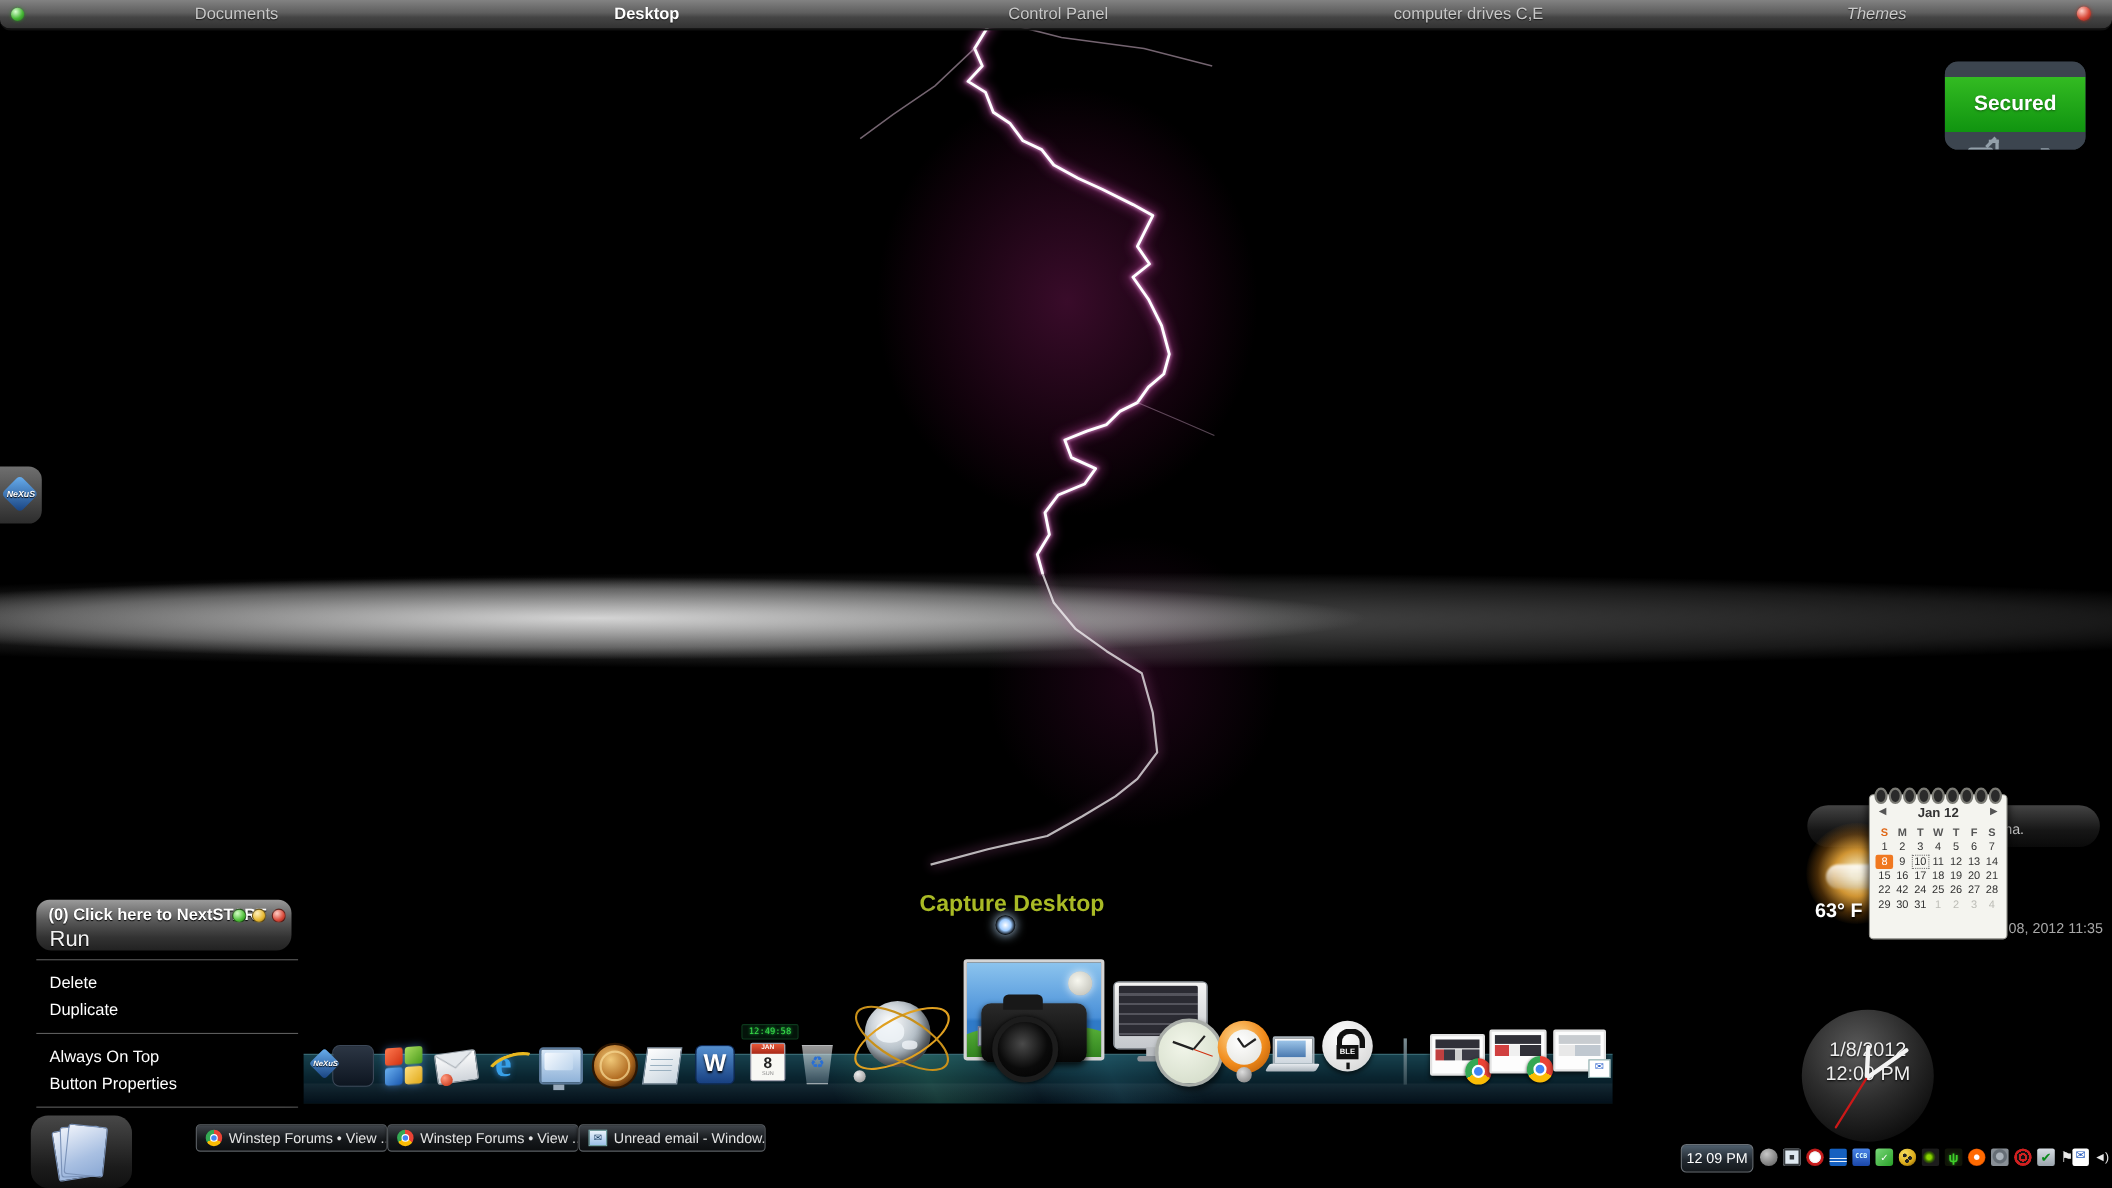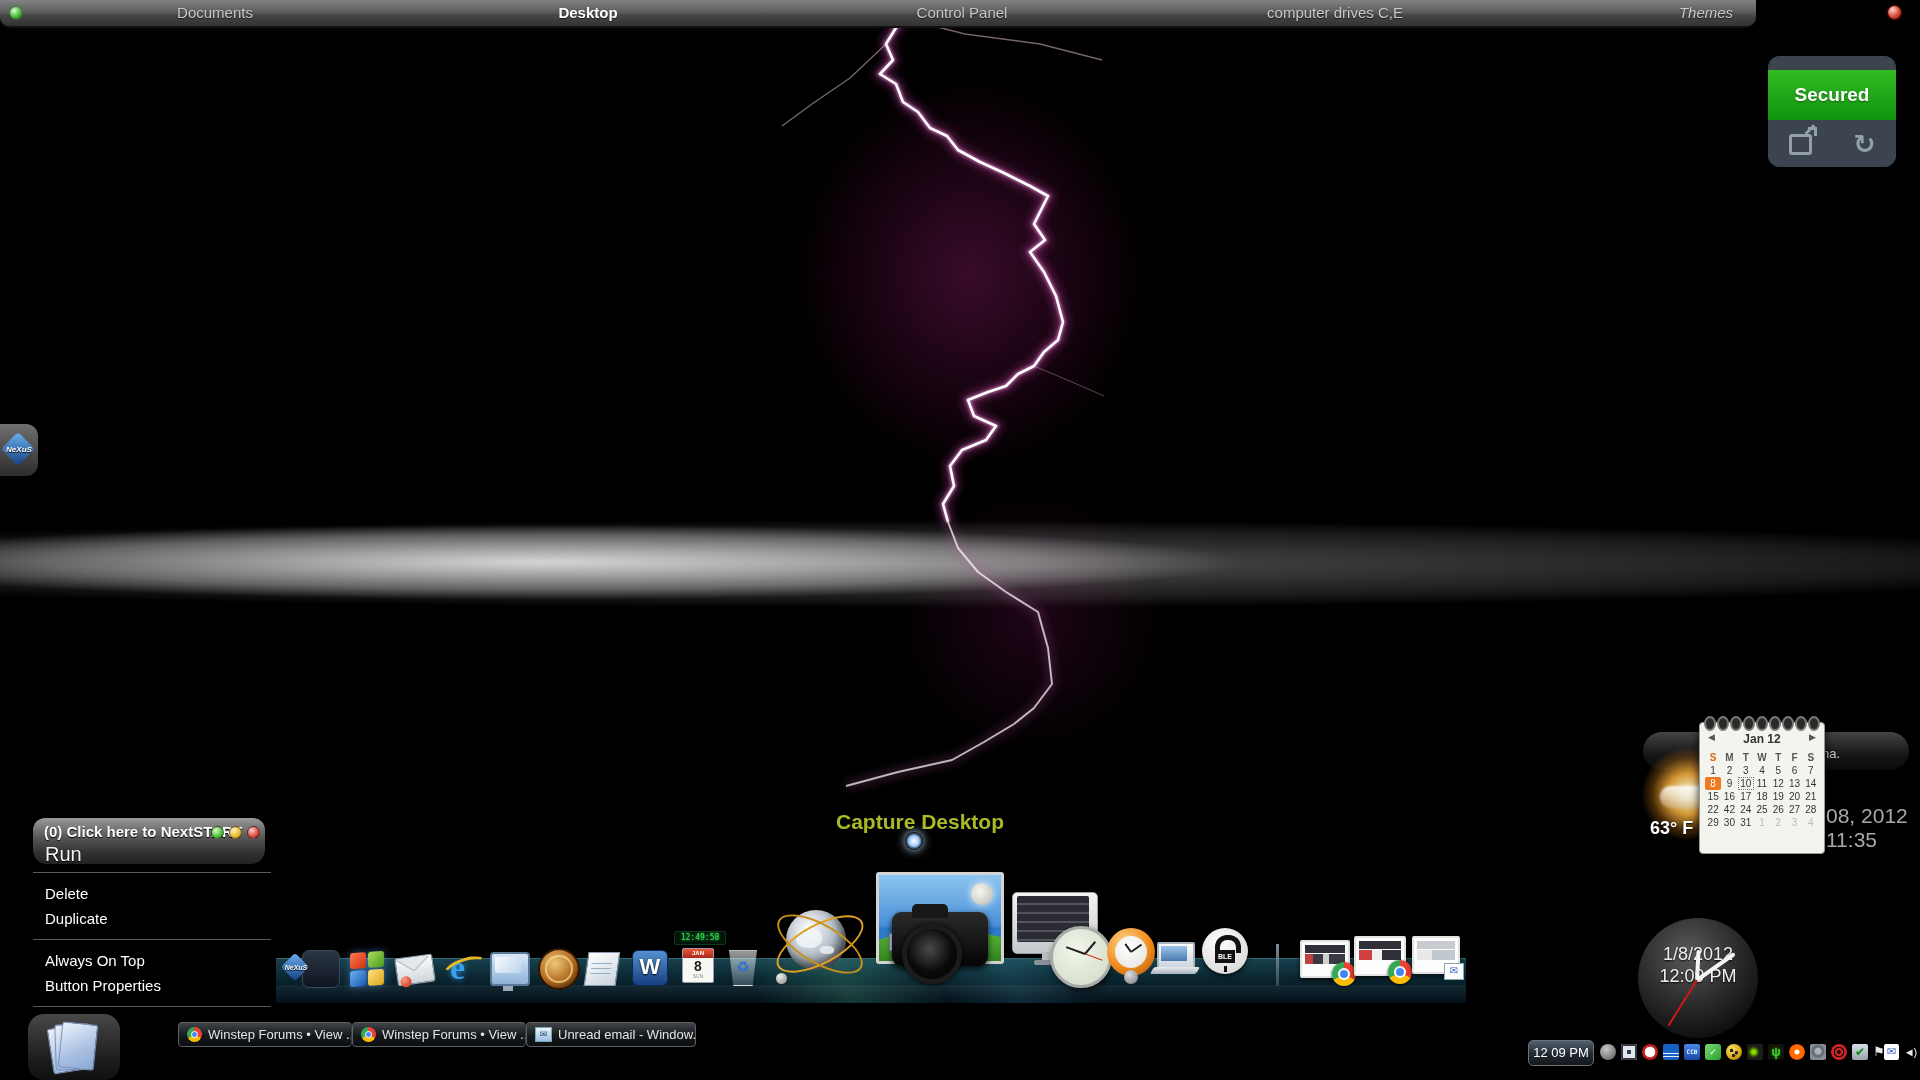--- a/index.html
+++ b/index.html
@@ -11,34 +11,34 @@
   #haze{left:760px;top:40px;width:420px;height:520px;
         background:radial-gradient(ellipse 55% 50% at 50% 45%, rgba(150,30,110,.38), rgba(90,10,60,.18) 55%, transparent 75%);}
   #haze2{left:840px;top:430px;width:380px;height:380px;
         background:radial-gradient(ellipse 50% 50% at 50% 50%, rgba(120,20,90,.25), transparent 70%);}
   #fogband{left:0;top:500px;width:1920px;height:130px;
         background:radial-gradient(ellipse 900px 48px at 540px 62px, rgba(255,255,255,.78), rgba(210,210,210,.38) 55%, transparent 78%),
                    radial-gradient(ellipse 1650px 55px at 880px 64px, rgba(190,190,190,.42), rgba(140,140,140,.18) 62%, transparent 80%);}
   #lightning{left:0;top:0;}
 
   
-  #menubar{left:0;top:0;width:1756px;height:26px;
+  #menubar{left:0;top:0;width:1920px;height:26px;
      background:linear-gradient(#828282,#5e5e5e 45%,#454545 60%,#323232);
      border-bottom:2px solid #101010;border-radius:0 0 10px 10px;}
   .mb-item{position:absolute;top:4px;transform:translateX(-50%);font-size:15px;color:#c9c9c9;
      text-shadow:0 1px 1px rgba(0,0,0,.6);cursor:default;white-space:nowrap;}
   .mb-item.active{color:#ffffff;font-weight:bold;}
   .orb{position:absolute;border-radius:50%;}
   #orb-left{left:10px;top:7px;width:12px;height:12px;
      background:radial-gradient(circle at 35% 30%, #d8ffd0, #48b838 55%, #1a6a14);box-shadow:0 0 3px #2a8a20;}
   #orb-right{left:1888px;top:6px;width:13px;height:13px;
      background:radial-gradient(circle at 35% 30%, #ffd0c8, #d84838 55%, #6a1410);box-shadow:0 0 3px #aa3020;}
 
   
-  #secured{left:1768px;top:56px;width:128px;height:111px;border-radius:12px;
+  #secured{left:1768px;top:56px;width:128px;height:80px;border-radius:12px;
      background:#323b44;box-shadow:0 2px 8px rgba(0,0,0,.8);overflow:hidden;}
   #secured .strip{height:14px;background:#3c454f;}
   #secured .green{height:50px;background:linear-gradient(#33bb22,#109410);
      display:flex;align-items:center;justify-content:center;color:#fff;font-weight:bold;font-size:19px;
      text-shadow:0 1px 2px rgba(0,0,0,.4);}
   #secured .foot{height:48px;display:flex;align-items:center;justify-content:space-around;background:#3c454f;}
   .ico-restore{position:relative;width:17px;height:15px;border:3px solid #93a0aa;border-radius:3px;}
   .ico-restore::after{content:"";position:absolute;right:-7px;top:-9px;width:12px;height:3px;background:#93a0aa;transform:rotate(-45deg);}
   .ico-restore::before{content:"";position:absolute;right:-8px;top:-10px;width:6px;height:6px;
      border-top:3px solid #93a0aa;border-right:3px solid #93a0aa;}
@@ -248,21 +248,21 @@
   .cal-arrow{position:absolute;top:9px;font-size:9px;color:#555;cursor:pointer;}
   #cal-prev{left:8px;} #cal-next{right:8px;}
   #cal-grid{position:absolute;left:5px;top:28px;width:114px;}
   .cal-row{display:flex;}
   .cal-cell{width:16.3px;height:13px;font-size:10px;text-align:center;color:#333;line-height:13px;}
   .cal-cell.hd{font-weight:bold;color:#555;}
   .cal-cell.hd.sun{color:#e06818;}
   .cal-cell.today{background:#f07820;color:#fff;border-radius:2px;}
   .cal-cell.boxed{outline:1px dotted #777;outline-offset:-1px;}
   .cal-cell.muted{color:#bcbcb6;}
-  #status-text{left:1826px;top:804px;font-size:21px;color:#a8a8a8;}
+  #status-text{left:1826px;top:836px;font-size:13px;color:#a8a8a8;}
 
   #clockw{left:1638px;top:918px;width:120px;height:120px;border-radius:50%;
      background:radial-gradient(circle at 42% 30%,#5a5a5a,#2c2c2c 45%,#0d0d0d 80%);
      box-shadow:0 8px 18px rgba(0,0,0,.9);}
   #clock-date{position:absolute;left:0;top:26px;width:120px;text-align:center;color:#efefef;font-size:18px;text-shadow:0 1px 2px #000;}
   #clock-time{position:absolute;left:0;top:48px;width:120px;text-align:center;color:#efefef;font-size:18px;text-shadow:0 1px 2px #000;}
   .hand{position:absolute;transform-origin:50% 100%;border-radius:2px;}
   #hand-h{left:57px;top:32px;width:4px;height:30px;background:#f4f4f4;transform:rotate(3deg);}
   #hand-m{left:57px;top:16px;width:4px;height:46px;background:#f4f4f4;transform:rotate(55deg);}
   #hand-s{left:58px;top:8px;width:2px;height:54px;background:#cc1818;transform:rotate(212deg);}

